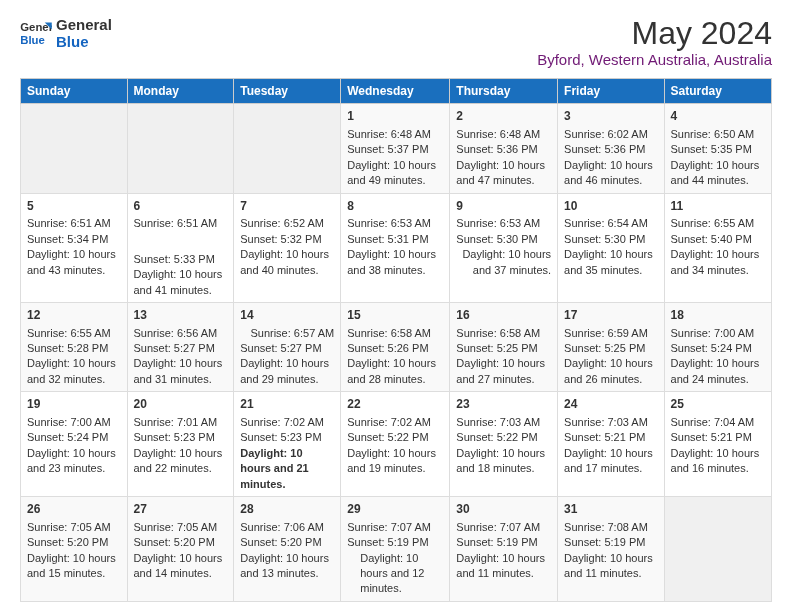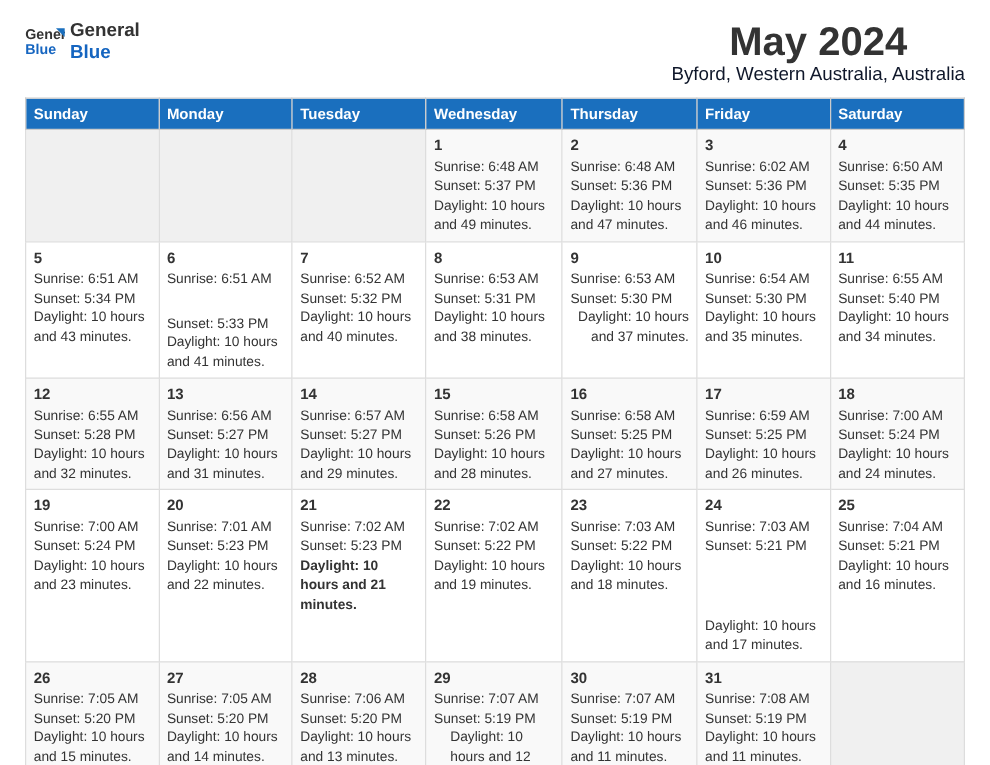--- a/index.html
+++ b/index.html
@@ -23,28 +23,27 @@
     }
     .logo-icon {
       width: 32px;
       height: 28px;
     }
     .title-area {
       text-align: right;
     }
     .main-title {
       font-size: 32px;
-      font-weight: bold;
+      font-weight: normal;
       color: #333;
       line-height: 1.1;
-      text-align: center;
     }
     .subtitle {
       font-size: 15px;
-      color: #0f172a;
+      color: #701a75;
     }
     table {
       width: 100%;
       border-collapse: collapse;
       font-size: 11px;
     }
     thead tr th {
       background-color: #1a6fbe;
       color: #fff;
       text-align: left;
@@ -189,21 +188,21 @@
           <span style="display: block;">Daylight: 10 hours and 32 minutes.</span>
         </td>
         <td>
           <span class="day-num">13</span>
           <span style="display: block;">Sunrise: 6:56 AM</span>
           <span style="display: block;">Sunset: 5:27 PM</span>
           <span style="display: block;">Daylight: 10 hours and 31 minutes.</span>
         </td>
         <td>
           <span class="day-num">14</span>
-          <span style="display: block;">Sunrise: 6:57 AM</span>
+          <span style="display: block; text-align: right;">Sunrise: 6:57 AM</span>
           <span style="display: block;">Sunset: 5:27 PM</span>
           <span style="display: block;">Daylight: 10 hours and 29 minutes.</span>
         </td>
         <td>
           <span class="day-num">15</span>
           <span style="display: block;">Sunrise: 6:58 AM</span>
           <span style="display: block;">Sunset: 5:26 PM</span>
           <span style="display: block;">Daylight: 10 hours and 28 minutes.</span>
         </td>
         <td>
@@ -253,21 +252,21 @@
         <td>
           <span class="day-num">23</span>
           <span style="display: block;">Sunrise: 7:03 AM</span>
           <span style="display: block;">Sunset: 5:22 PM</span>
           <span style="display: block;">Daylight: 10 hours and 18 minutes.</span>
         </td>
         <td>
           <span class="day-num">24</span>
           <span style="display: block;">Sunrise: 7:03 AM</span>
           <span style="display: block;">Sunset: 5:21 PM</span>
-          <span style="display: block; margin-top: 48px;">Daylight: 10 hours and 17 minutes.</span>
+          <span style="display: block;">Daylight: 10 hours and 17 minutes.</span>
         </td>
         <td>
           <span class="day-num">25</span>
           <span style="display: block;">Sunrise: 7:04 AM</span>
           <span style="display: block;">Sunset: 5:21 PM</span>
           <span style="display: block;">Daylight: 10 hours and 16 minutes.</span>
         </td>
       </tr>
       <tr>
         <td>

